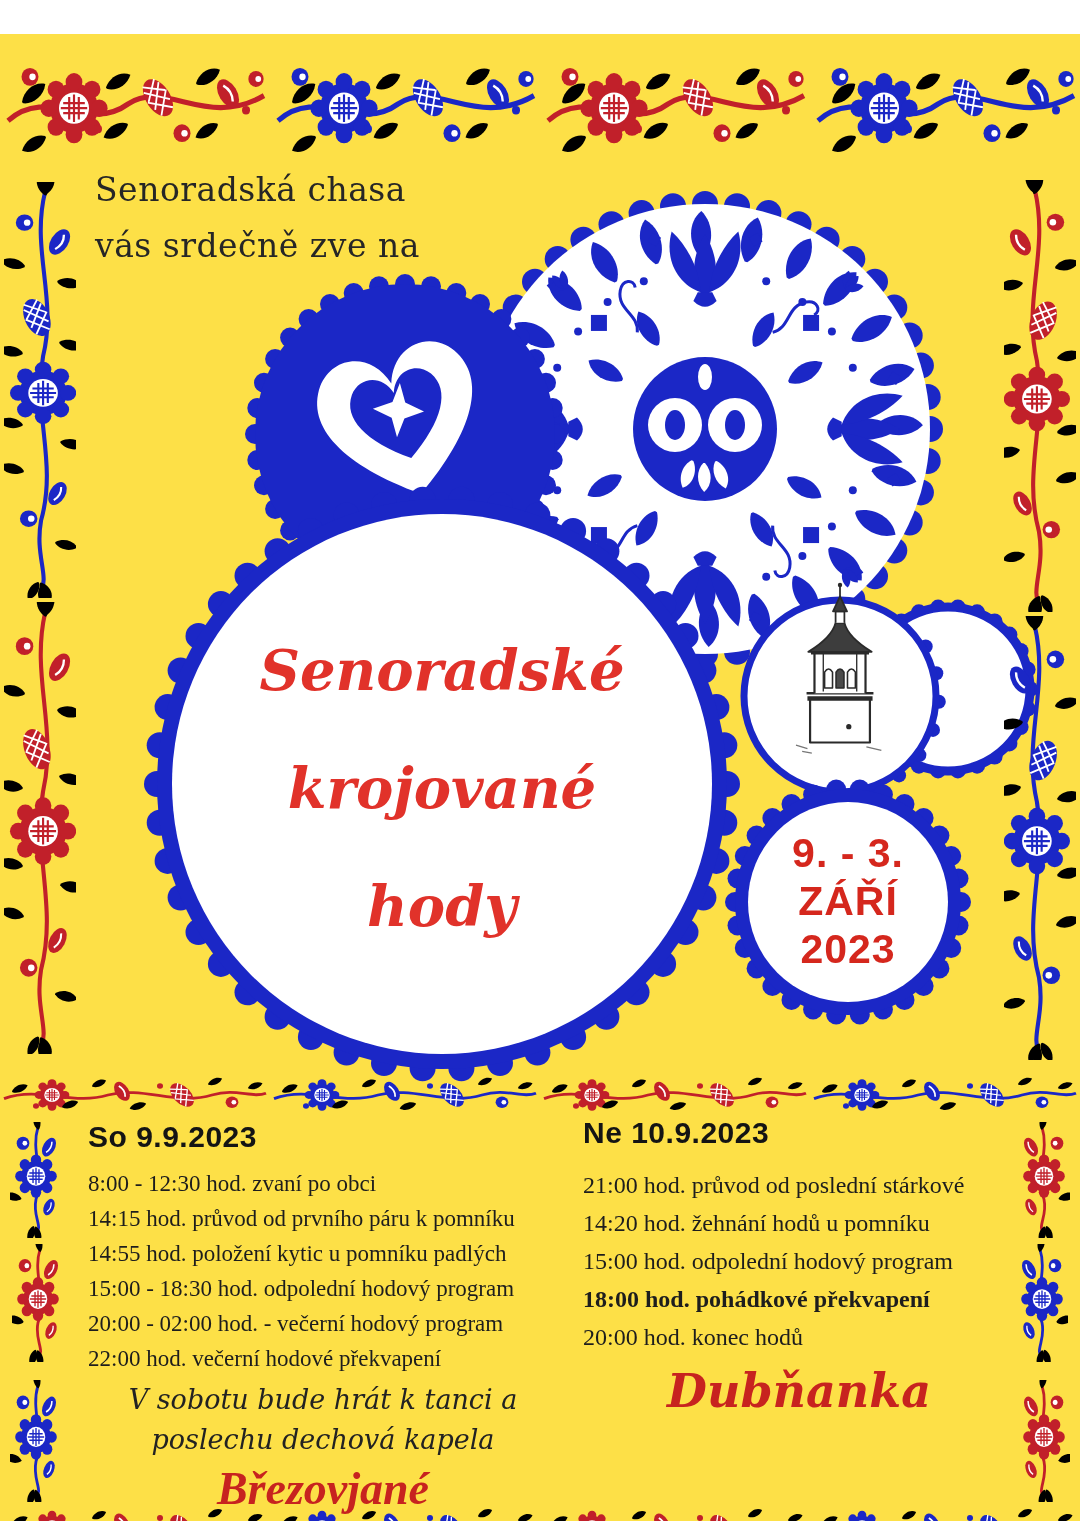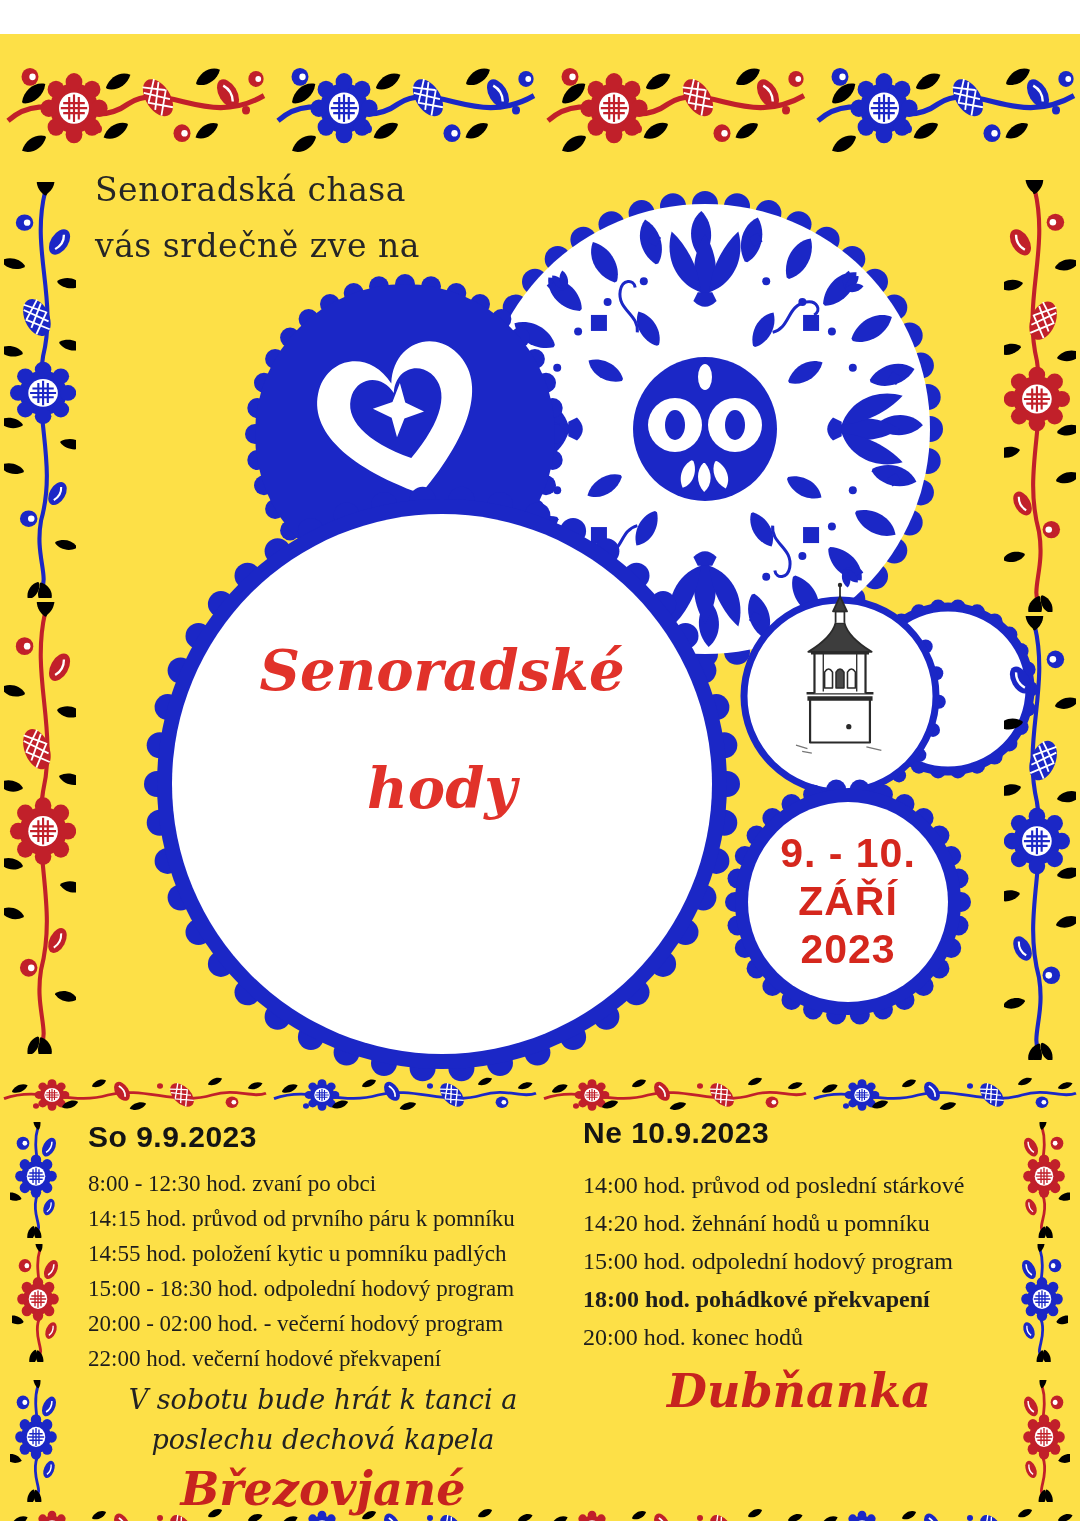--- a/index.html
+++ b/index.html
@@ -26,21 +26,21 @@
   .col-right h2{margin-bottom:10px;}
   .line{font-size:23px;line-height:35px;color:#1d1d1d;white-space:nowrap;font-family:Liberation Serif, serif;}
   .col-right .line{font-size:24px;line-height:38px;}
   .line.bold{font-weight:bold;}
   .note{font-family:"DejaVu Serif",serif;font-style:italic;font-size:27px;line-height:40px;
         text-align:center;color:#222;}
   .col-left .note{margin-top:4px;}
   .col-right .note{margin-top:20px;}
   .band{font-family:"DejaVu Serif",serif;font-style:italic;font-weight:bold;font-size:46px;
         line-height:54px;text-align:center;color:#c7231f;}
-  .col-left .band{margin-top:2px;}
+  .col-left .band{margin-top:2px;font-family:Liberation Serif, serif;}
   .col-right .band{margin-top:8px;}
 </style>
 </head>
 <body>
 
 <svg width="0" height="0" style="position:absolute" aria-hidden="true">
 <defs>
   <path id="leaf" d="M0 0 C10 -9 26 -9 34 1 C24 11 8 10 0 2 Z"></path>
   <g id="rosette">
     <circle r="20" fill="currentColor"></circle>
@@ -512,25 +512,26 @@
       <circle cx="848" cy="868" r="100" fill="#fff"></circle>
     </svg>
 
   <div class="intro">
     <div>Senoradská chasa</div>
     <div>vás srdečně zve na</div>
   </div>
 
   <div class="title-text">
     <div>Senoradské</div>
+    <div>krojované</div>
     <div>hody</div>
   </div>
 
   <div class="date-badge">
-    <div>9. - 10.</div>
+    <div>9. - 3.</div>
     <div>ZÁŘÍ</div>
     <div>2023</div>
   </div>
 
   <div id="strip-divider" class="strip" style="top:1041px;height:40px">
       <svg viewBox="0 0 1080 44" preserveAspectRatio="none">
         <g transform="translate(0,0)" style="color:#c1202a">
           <use href="#cluster"></use>
         </g>
         <g transform="translate(270,0)" style="color:#1b27c6">
@@ -558,21 +559,21 @@
     <div class="note">
       <div>V sobotu bude hrát k tanci a</div>
       <div>poslechu dechová kapela</div>
     </div>
     <div class="band">Březovjané</div>
   </section>
 
   <section class="col col-right">
     <h2>Ne 10.9.2023</h2>
     <div>
-      <div class="line">14:00 hod. průvod od poslední stárkové</div>
+      <div class="line">21:00 hod. průvod od poslední stárkové</div>
       <div class="line">14:20 hod. žehnání hodů u pomníku</div>
       <div class="line">15:00 hod. odpolední hodový program</div>
       <div class="line bold">18:00 hod. pohádkové překvapení</div>
       <div class="line">20:00 hod. konec hodů</div>
     </div>
     <div class="band">Dubňanka</div>
   </section>
 
   <div id="strip-bottom" class="strip" style="top:1472px;height:44px">
       <svg viewBox="0 0 1080 44" preserveAspectRatio="none">

